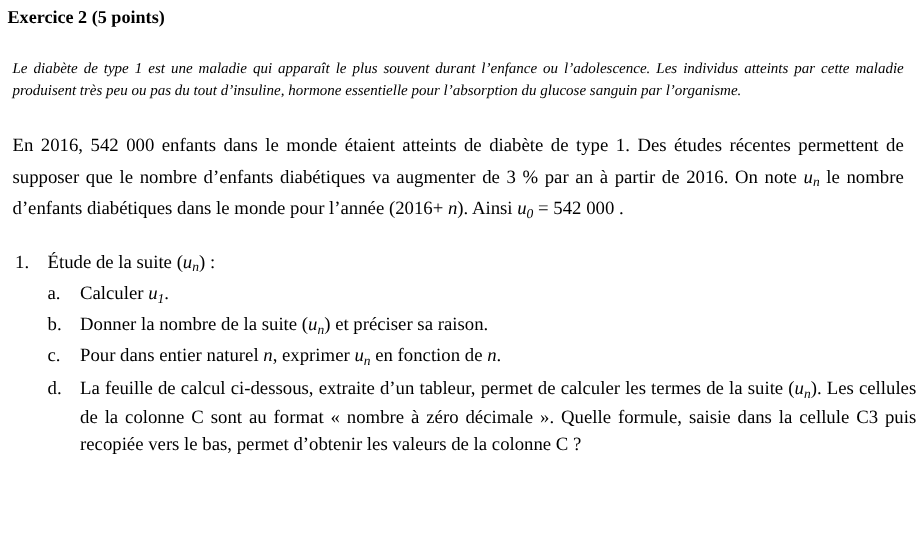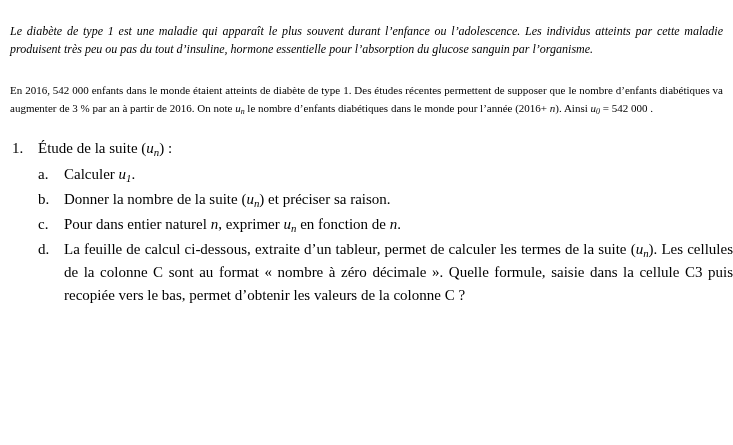--- a/index.html
+++ b/index.html
@@ -28,21 +28,21 @@
     margin: 6px 0 0 6px;
   }
   .intro {
     font-style: italic;
     font-size: 12px;
     line-height: 1.52;
     text-align: justify;
     margin: 22px 10px 0 10px;
   }
   .body-par {
-    font-size: 11px;
+    font-size: 15px;
     line-height: 1.62;
     text-align: justify;
     margin: 24px 10px 0 10px;
   }
   .list {
     margin: 18px 0 0 0;
     padding: 0;
     list-style: none;
   }
   .li1 {
@@ -90,20 +90,21 @@
   }
   .nb {
     white-space: nowrap;
   }
 </style>
 </head>
 <body>
 
 <div class="page">
 
+  <div class="title">Exercice 2 (5 points)</div>
 
   <div class="intro">Le diabète de type 1 est une maladie qui apparaît le plus souvent durant l’enfance ou l’adolescence. Les individus atteints par cette maladie produisent très peu ou pas du tout d’insuline, hormone essentielle pour l’absorption du glucose sanguin par l’organisme.</div>
 
   <div class="body-par">
     <span>En 2016, 542 000 enfants dans le monde étaient atteints de diabète de type 1. Des études récentes permettent de supposer que le nombre d’enfants diabétiques va augmenter de 3 % par an à partir de 2016. On note </span><span class="nb"><span class="mi">u</span><span class="sub">n</span></span><span> le nombre d’enfants diabétiques dans le monde pour l’année (2016+ </span><span class="mi">n</span><span>). Ainsi </span><span class="nb"><span class="mi">u</span><span class="sub">0</span></span><span> = 542 000 .</span>
   </div>
 
   <ol class="list">
     <li class="li1">
       <span class="marker">1.</span>

